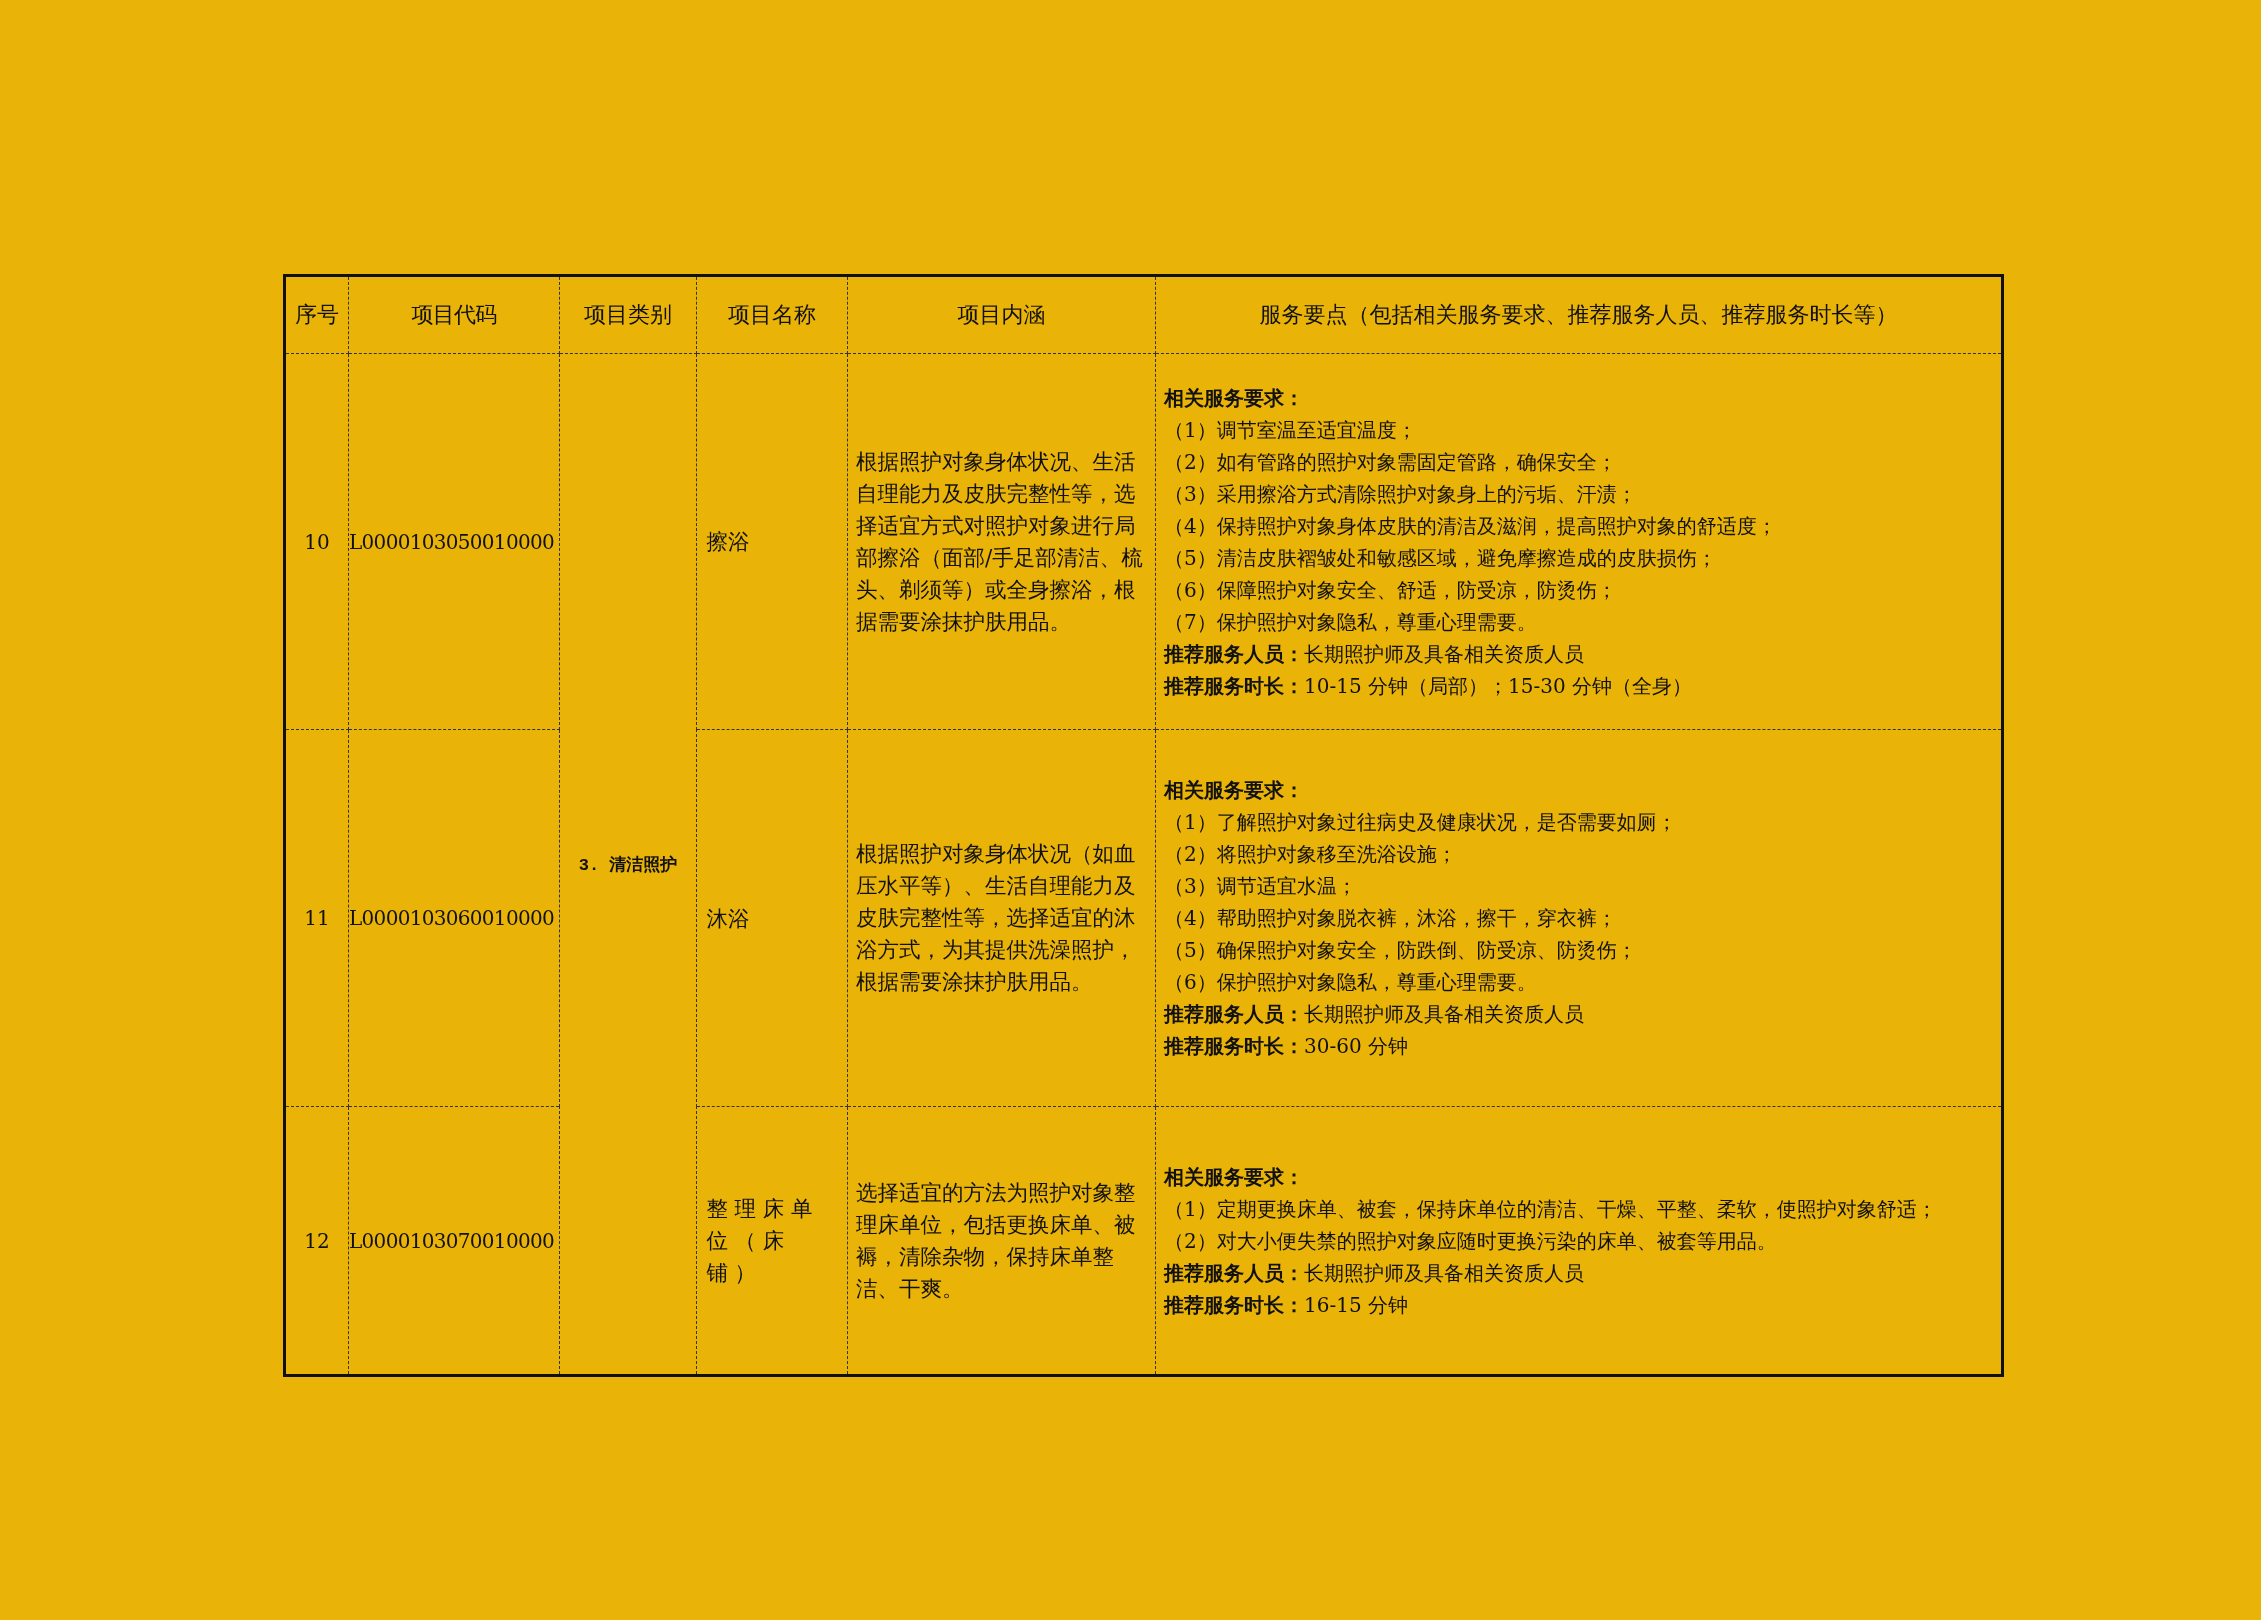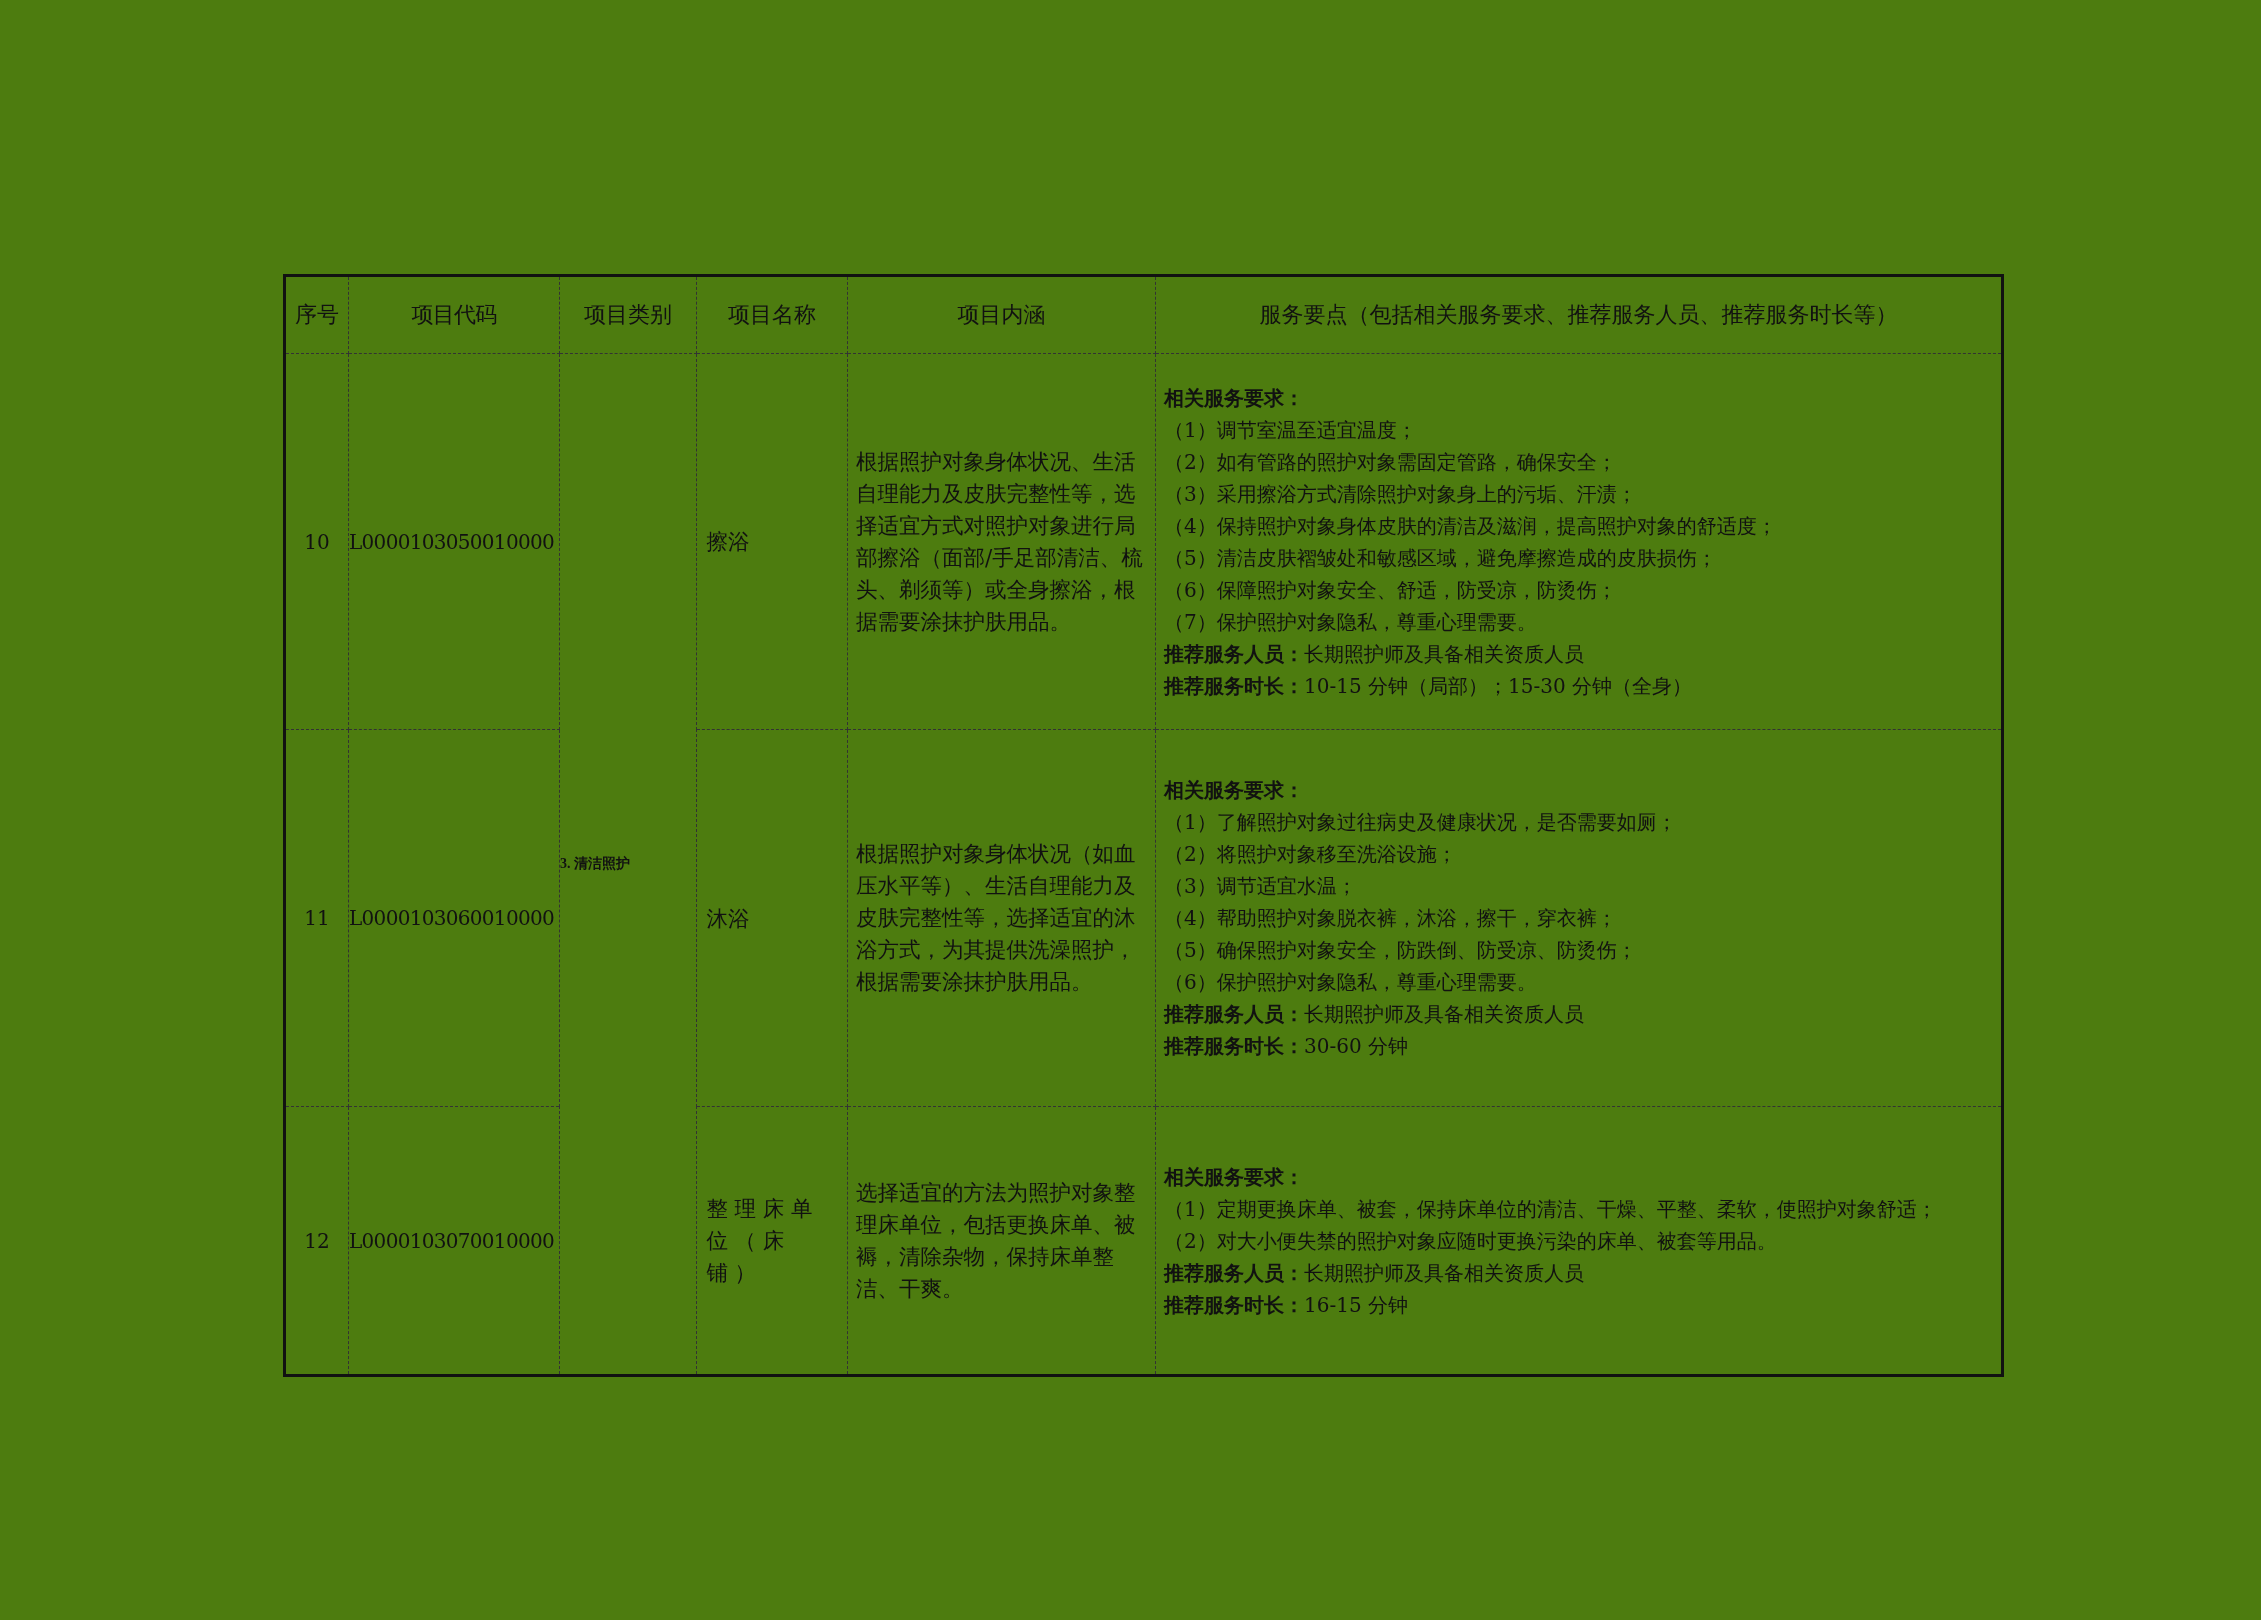--- a/index.html
+++ b/index.html
@@ -1,27 +1,27 @@
 <!DOCTYPE html>
 <html style="font-size:10.7px"><head>
 <meta charset="utf-8">
 <style>
   html, body { margin:0; padding:0; background:#ffffff; }
   body { width:2261px; height:1621px; position:relative; overflow:hidden;
          font-family:"DejaVu Serif","Liberation Serif",serif; color:#111; }
-  .page { position:absolute; left:0; top:0; width:2261px; height:1621px; background:#4d7c0f; }
+  .page { position:absolute; left:0; top:0; width:2261px; height:1621px; background:#eab308; }
   table.svc { position:absolute; left:283px; top:274px; width:1721px; height:1101px;
               border-collapse:collapse; border:3.4px solid #111; table-layout:fixed; }
   table.svc td, table.svc th { border:1.3px dashed #333; padding:0; vertical-align:middle; }
   table.svc th { font-family:"DejaVu Sans","Liberation Sans",sans-serif; font-weight:normal;
                  font-size:22px; text-align:center; height:76px; }
   .c-seq  { width:62px; text-align:center; font-size:20px; }
   .c-code { width:210px; text-align:left; font-size:20px; letter-spacing:-0.7px; }
-  .c-cat  { width:136px; font-size:14px; font-weight:bold;
-            font-family:Liberation Serif, serif; }
+  .c-cat  { width:136px; text-align:center; font-size:17px; font-weight:bold;
+            font-family:Liberation Mono, monospace; }
   .c-name { width:150px; font-size:21.5px; padding-left:9.4px !important; }
   .c-desc { width:307px; font-size:21.5px; line-height:32px; padding:0 8px !important; }
   .c-pts  { font-size:20px; line-height:32px; padding:0 8px !important; }
   .name-12 { letter-spacing:6.7px; line-height:32px; }
   .pts-head { font-weight:bold; font-family:"DejaVu Sans","Liberation Sans",sans-serif; }
   .pts-item { display:block; white-space:nowrap; }
   .pts-label { font-weight:bold; font-family:"DejaVu Sans","Liberation Sans",sans-serif; }
   tr.r10 { height:376px; } tr.r11 { height:377px; } tr.r12 { height:269px; }
 </style>
 </head>

